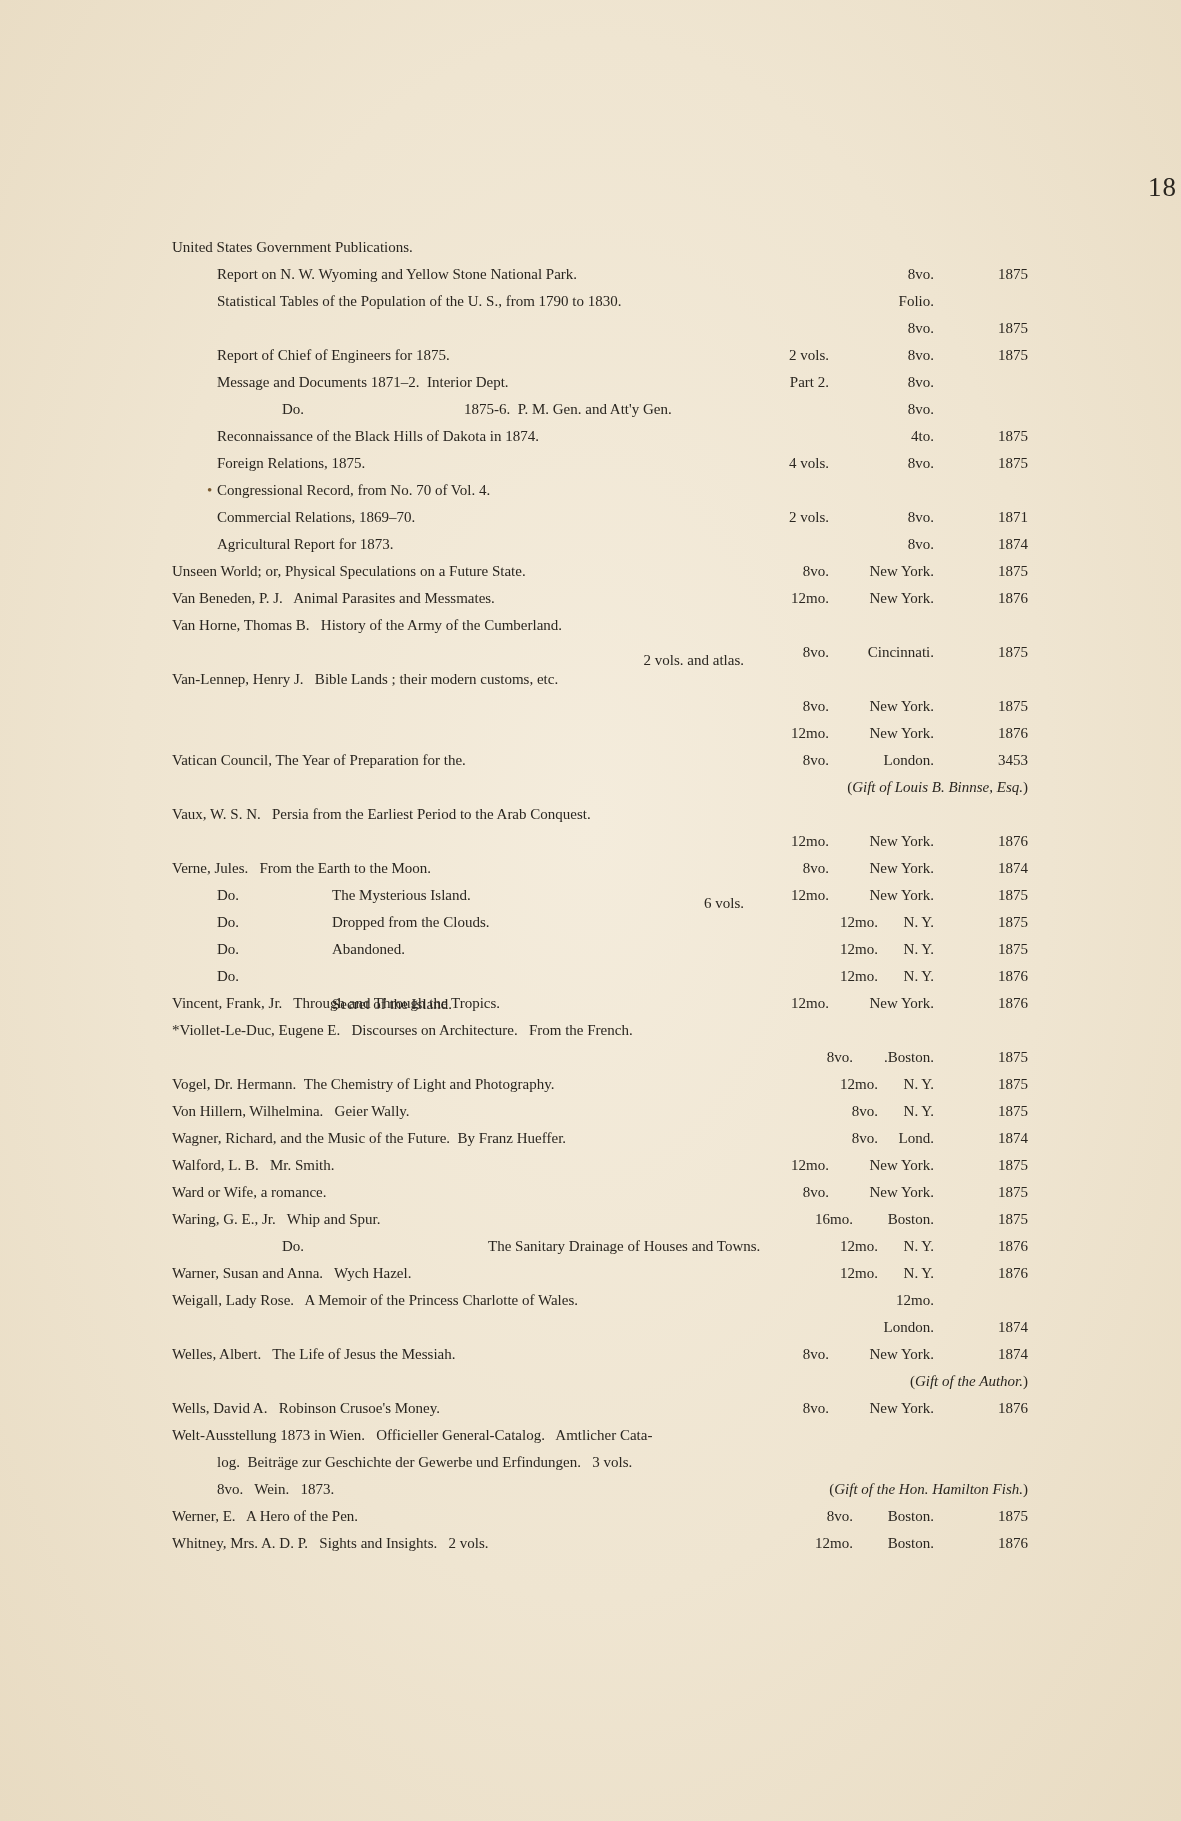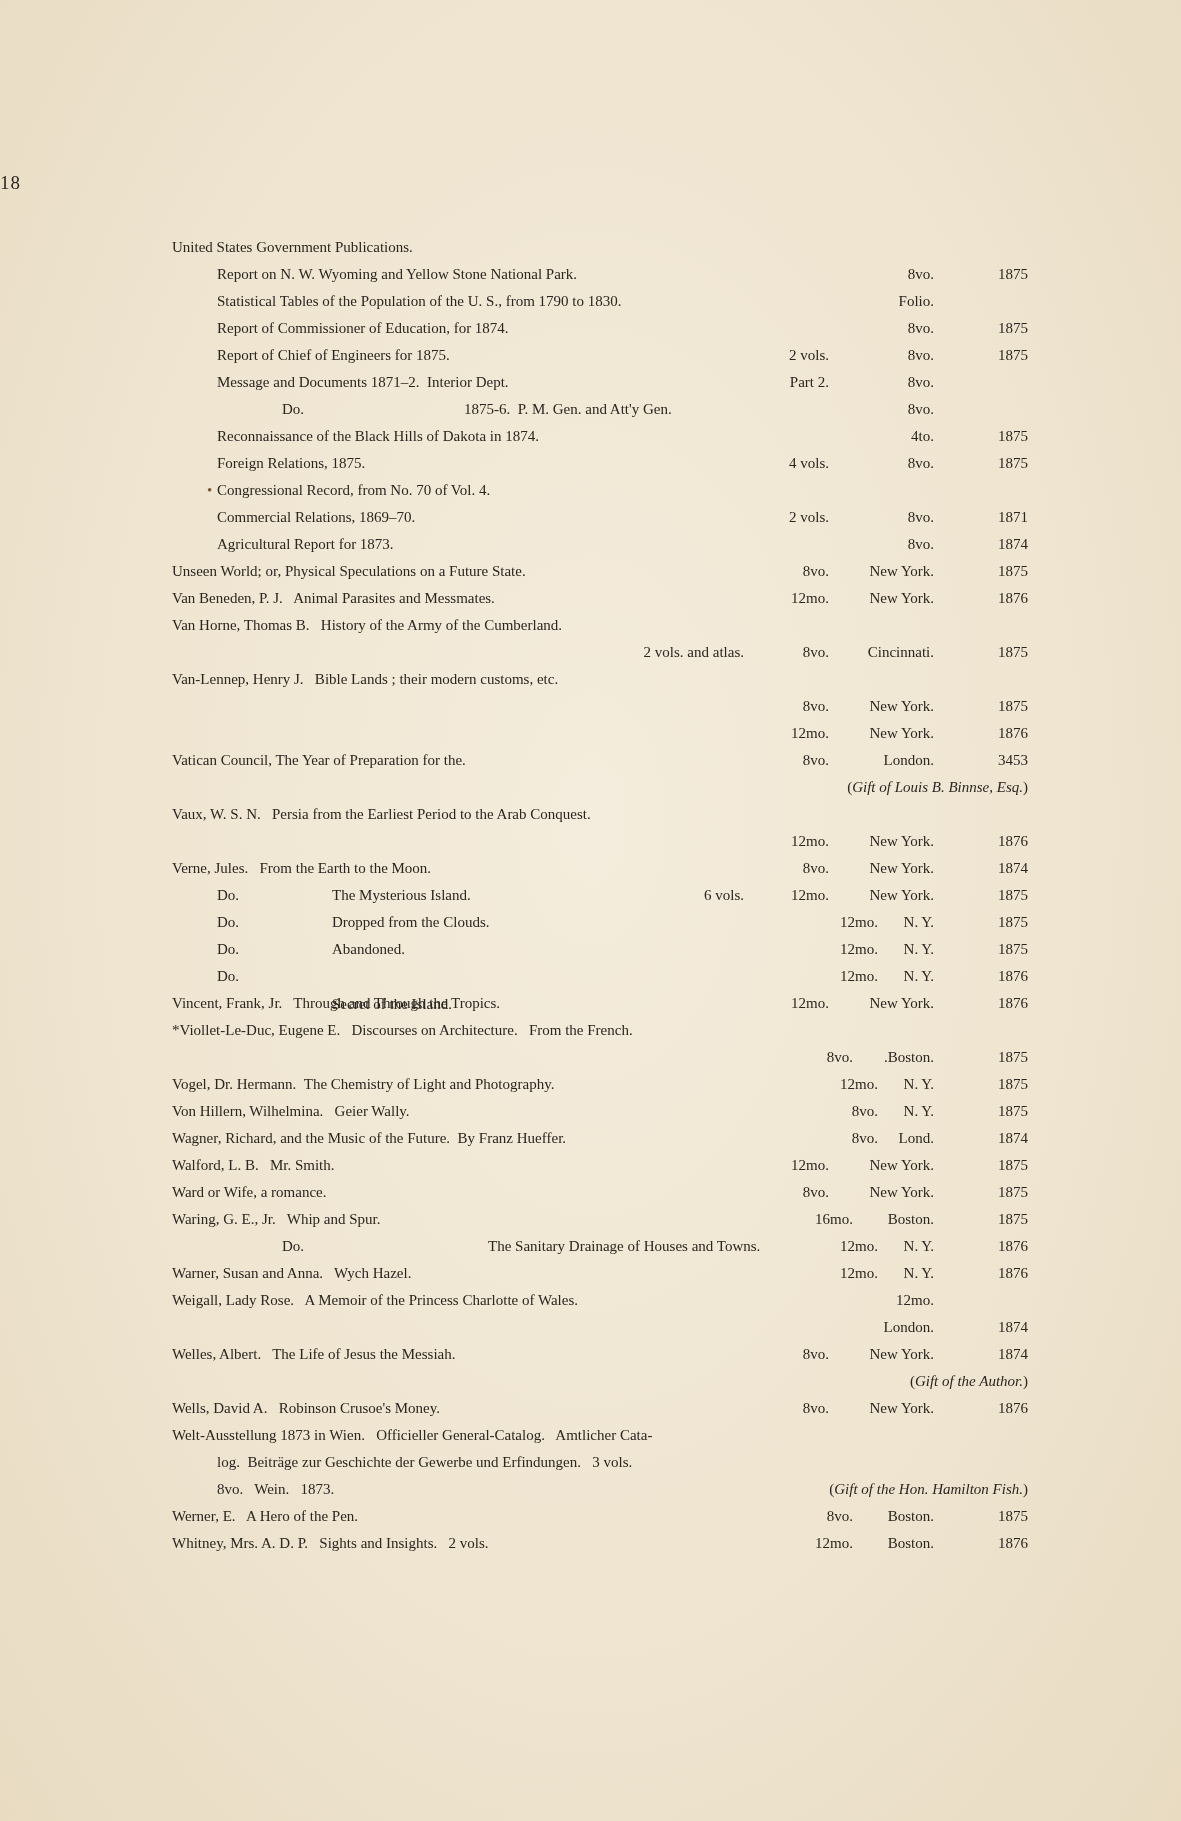--- a/index.html
+++ b/index.html
@@ -7,41 +7,41 @@
     width: 1181px; height: 1821px; overflow: hidden;
     background: #efe4d0;
     background-image:
       radial-gradient(ellipse at 50% 45%, #f4ecdc 0%, #efe5d1 55%, #e8dbc2 100%);
     font-family: "Liberation Serif", "DejaVu Serif", serif;
     color: #2a2620;
     position: relative;
   }
   .page-number {
     position: absolute; top: 172px; left: 0; width: 1177px;
-    text-align: left; font-size: 19px; letter-spacing: 1px;
+    text-align: right; font-size: 27px; letter-spacing: 1px;
   }
   .listing {
     position: absolute; top: 234px; left: 172px; width: 856px;
     font-size: 15px;
   }
   .line {
     position: relative; height: 27px; line-height: 27px; white-space: nowrap;
   }
   .line.gap { }
   .c { position: absolute; top: 0; }
   .r { position: absolute; top: 0; text-align: right; }
   .i1 { left: 45px; }
   .i2 { left: 110px; }
   .i3 { left: 45px; }
   .fmt  { right: 94px; }
   .yr   { right: 0; }
   .place { right: 94px; }
   .fmt2 { right: 199px; }
   .vols { right: 199px; text-align: right; }
-  .vols2 { right: 284px; }
+  .vols2 { right: 284px; margin-top: 8px; }
   .gift { right: 0; font-style: italic; }
   .gift .paren { font-style: normal; }
   .star { position: absolute; left: -10px; color: #7a5a30; }
 </style>
 </head>
 <body>
 
 <div class="page-number">18</div>
 
 <div class="listing" id="listing">
@@ -51,21 +51,20 @@
     <div class="line">
       <span class="c i1">Report on N. W. Wyoming and Yellow Stone National Park.</span>
       <span class="r yr">1875</span>
       <span class="r fmt">8vo.</span>
     </div>
     <div class="line">
       <span class="c i1">Statistical Tables of the Population of the U. S., from 1790 to 1830.</span>
       <span class="r fmt">Folio.</span>
     </div>
     <div class="line">
-      <span class="c i1">Report of Commissioner of Education, for 1874.</span>
       <span class="r yr">1875</span>
       <span class="r fmt">8vo.</span>
     </div>
     <div class="line">
       <span class="c i1">Report of Chief of Engineers for 1875.</span>
       <span class="r yr">1875</span>
       <span class="r fmt">8vo.</span>
       <span class="r vols">2 vols.</span>
     </div>
     <div class="line">

